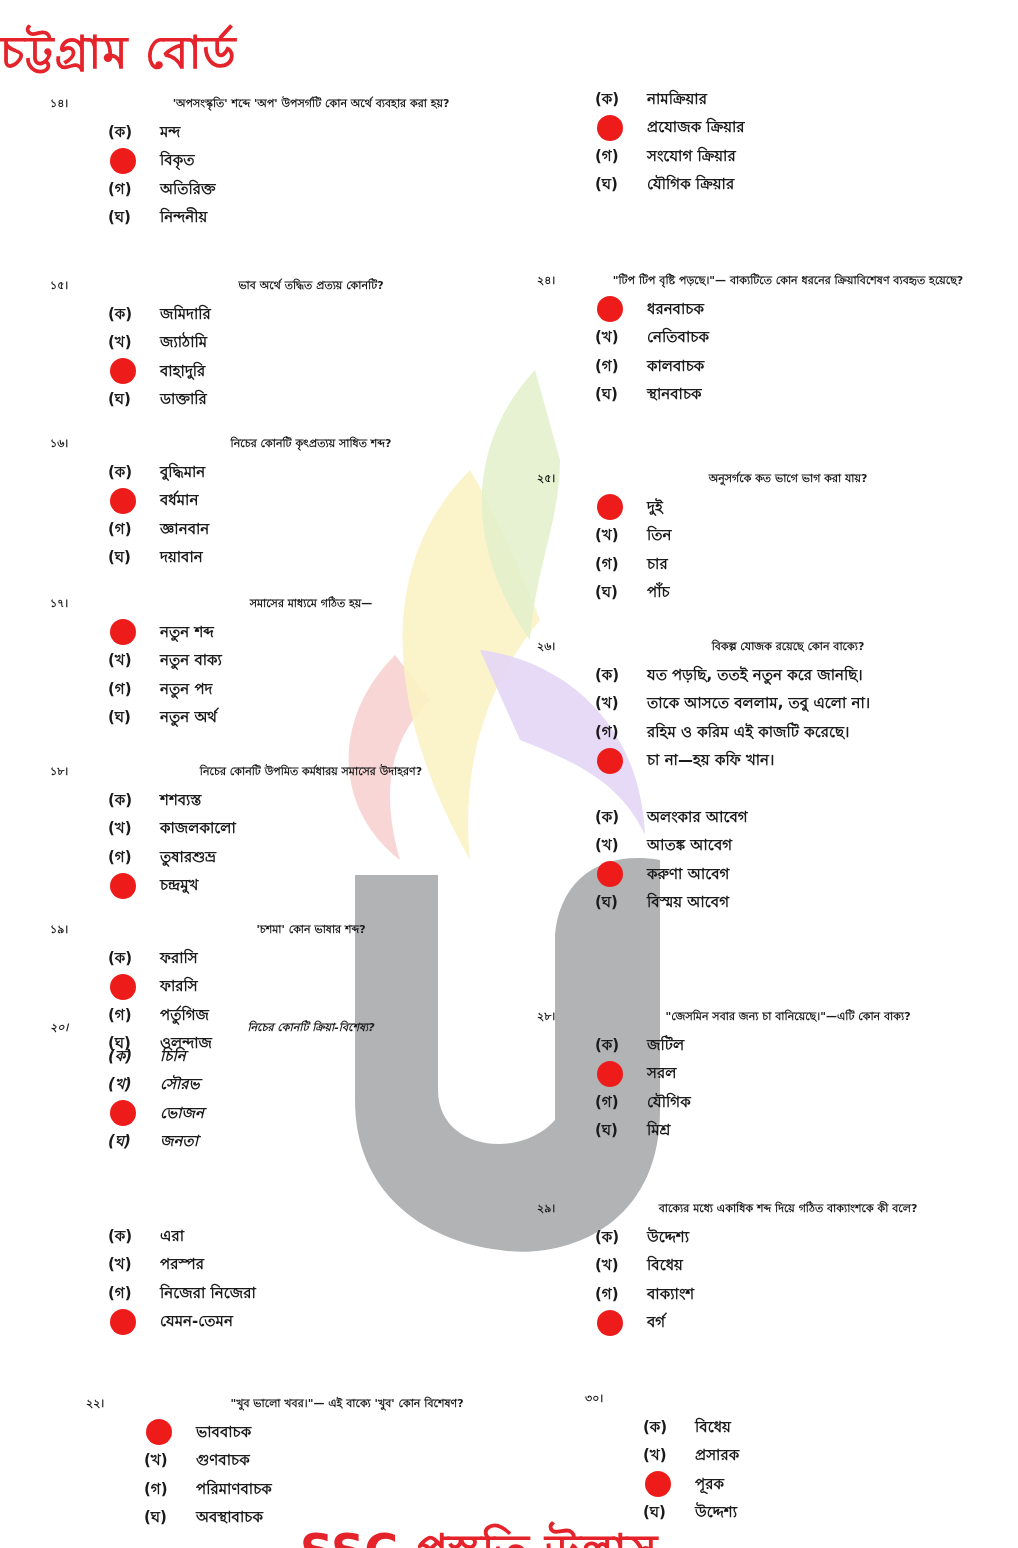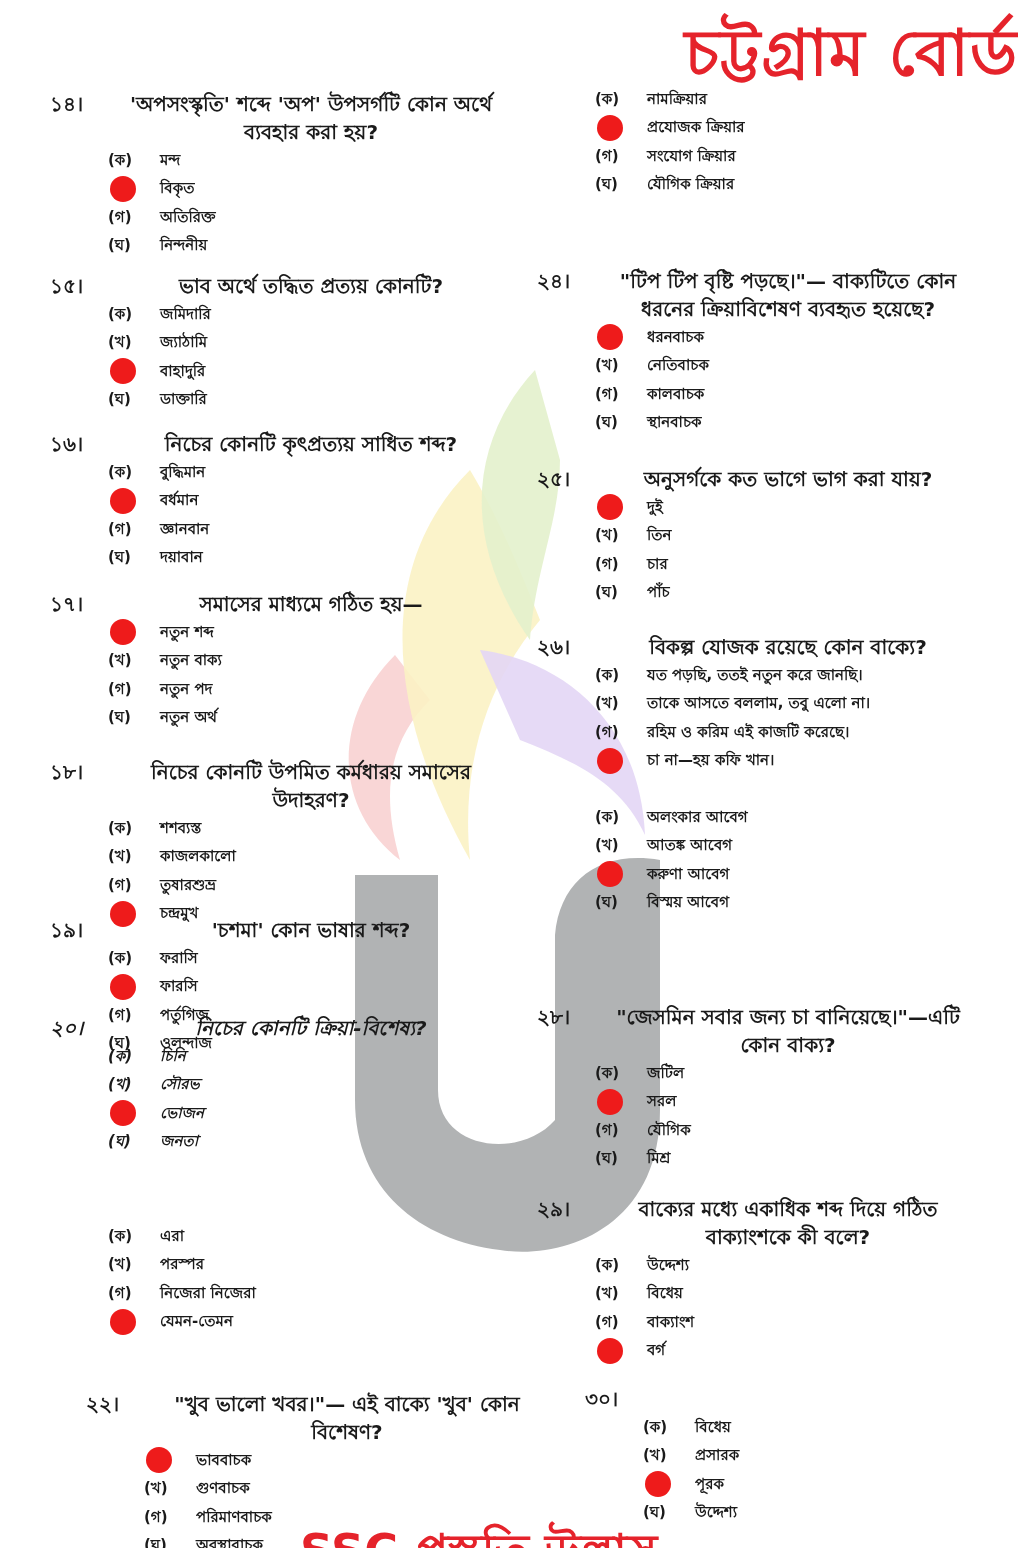--- a/index.html
+++ b/index.html
@@ -3,29 +3,29 @@
 <meta charset="utf-8">
 <style>
   html, body { margin:0; padding:0; }
   body {
     width:1018px; height:1548px; overflow:hidden; position:relative;
     background:#ffffff; color:#1a1a1a;
     font-family:"DejaVu Sans", sans-serif;
   }
   .watermark { position:absolute; left:0; top:0; width:1018px; height:1548px; z-index:0; pointer-events:none; }
   .title {
-    position:absolute; left:0; width:1018px; top:18px; text-align:right;
+    position:absolute; left:0; width:1018px; top:18px; text-align:left;
     font-family:"DejaVu Sans", sans-serif; font-weight:bold;
-    font-size:64px; line-height:70px; color:#e5232b; z-index:2; letter-spacing:1px;
+    font-size:45px; line-height:70px; color:#e5232b; z-index:2; letter-spacing:1px;
   }
   .col { position:absolute; z-index:2; }
   .col-left { left:50px; top:90px; width:460px; }
   .col-right { left:537px; top:85px; width:440px; }
   .q { position:absolute; left:0; width:100%; }
-  .q-head { display:flex; font-size:20px; line-height:28px; font-weight:bold; }
+  .q-head { display:flex; font-size:11px; line-height:28px; font-weight:bold; }
   .q-num { width:62px; flex:none; }
   .q-text { flex:1;text-align:center; }
   .opt { display:flex; align-items:center; height:28.5px; margin-left:58px; font-size:15px; }
   .opt-label { width:52px; flex:none; font-weight:bold; }
   .opt-text { font-weight:bold; }
   .dot { width:26px; height:26px; border-radius:50%; background:#ee1b1b; margin-left:2px; margin-right:24px; flex:none; }
   .footer {
     position:absolute; left:300px; top:1516px; width:420px; height:40px; overflow:hidden;
     font-size:46px; font-weight:bold; color:#e5232b; z-index:2; line-height:70px; white-space:nowrap;
   }

